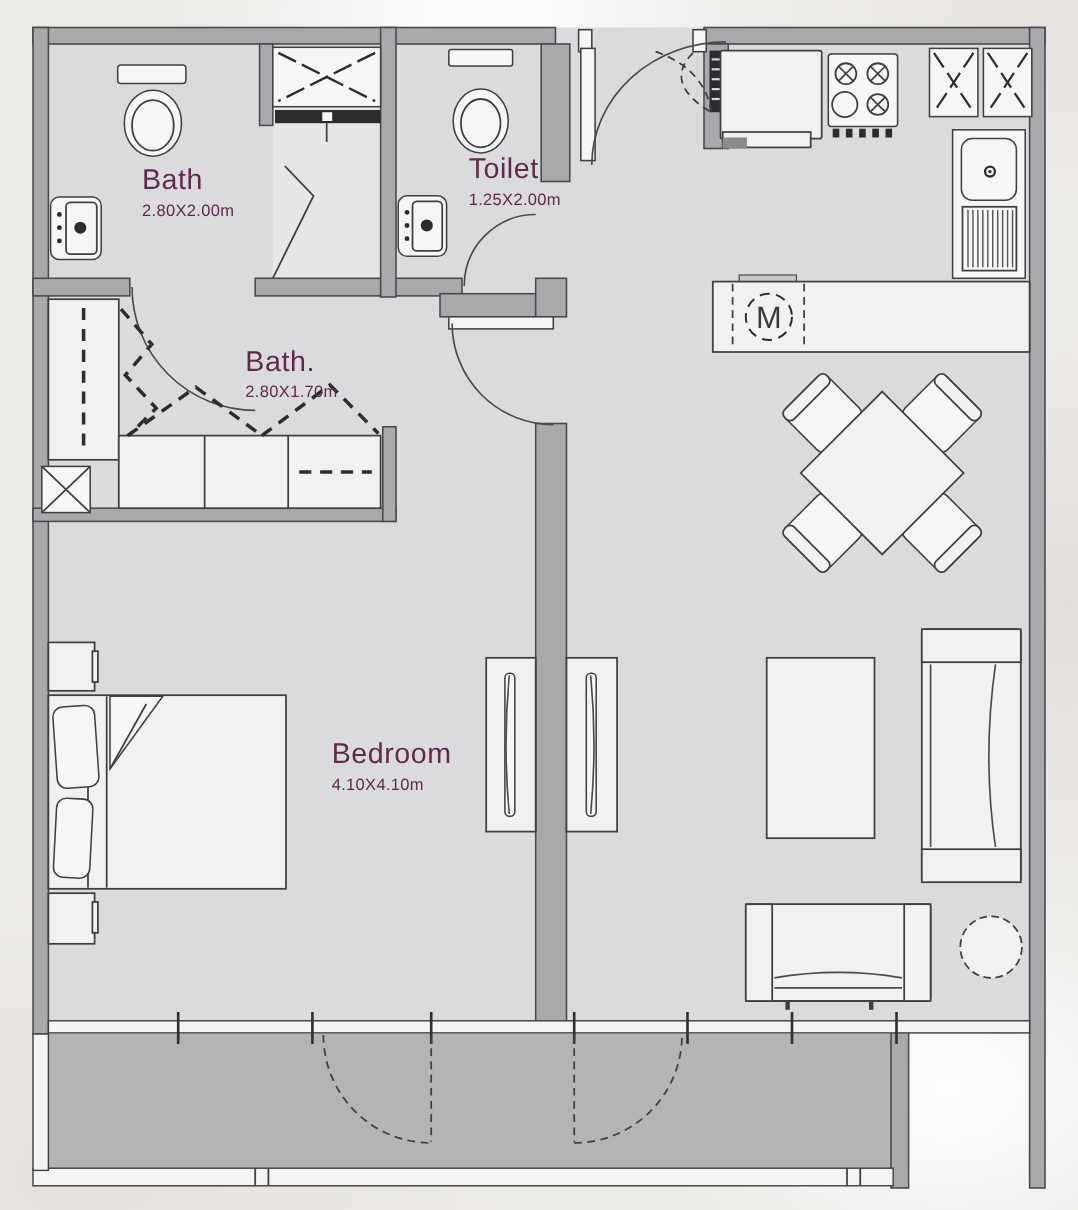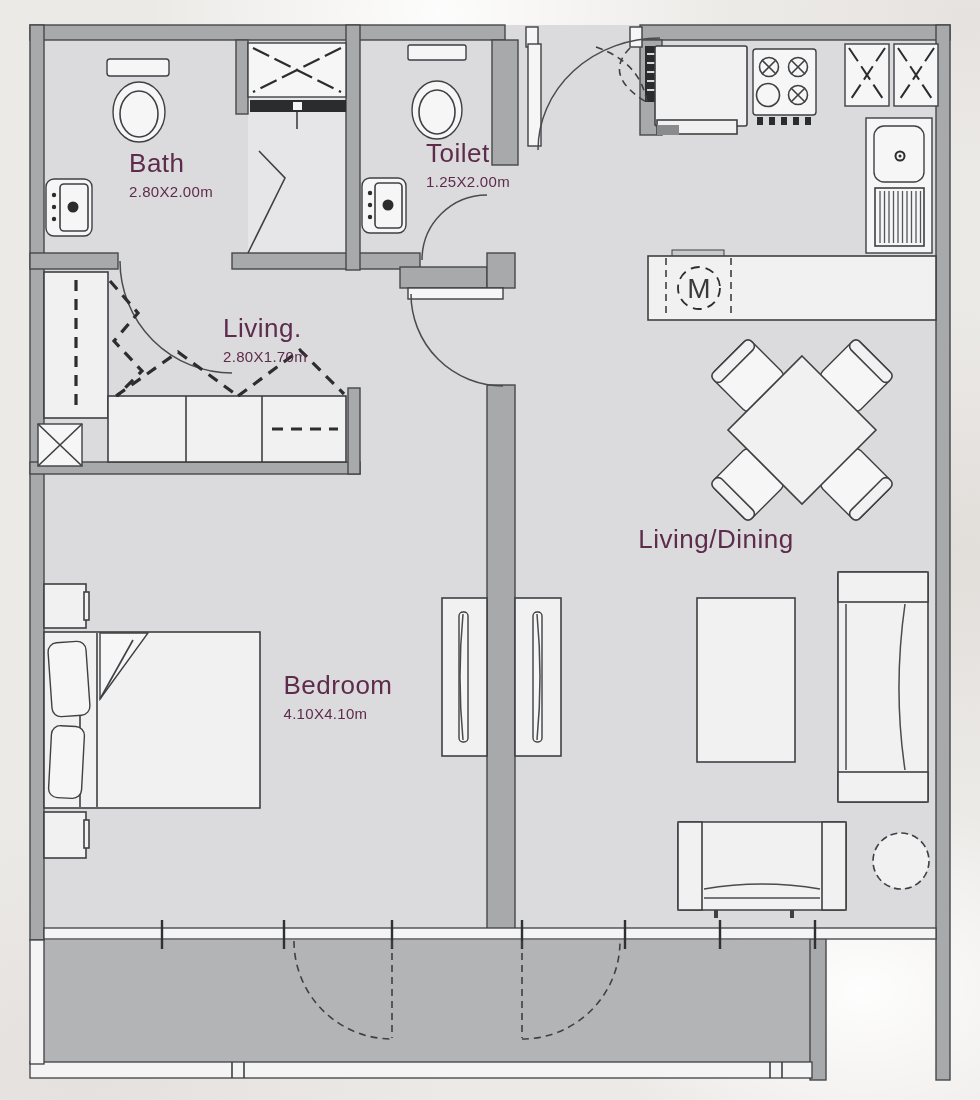--- a/index.html
+++ b/index.html
@@ -346,24 +346,23 @@
 
 <div class="room-label" style="left:171px;top:148px">
   <div class="rname">Bath</div>
   <div class="rdim">2.80X2.00m</div>
 </div>
 <div class="room-label" style="left:468px;top:138px">
   <div class="rname">Toilet</div>
   <div class="rdim">1.25X2.00m</div>
 </div>
 <div class="room-label" style="left:265px;top:313px">
-  <div class="rname">Living.</div>
+  <div class="rname">Bath.</div>
   <div class="rdim">2.80X1.70m</div>
 </div>
 <div class="room-label" style="left:716px;top:524px">
-  <div class="rname">Living/Dining</div>
-</div>
-<div class="room-label" style="left:338px;top:670px">
+</div>
+<div class="room-label" style="left:356px;top:670px">
   <div class="rname">Bedroom</div>
   <div class="rdim">4.10X4.10m</div>
 </div>
 
 </div>
 
 </body></html>

